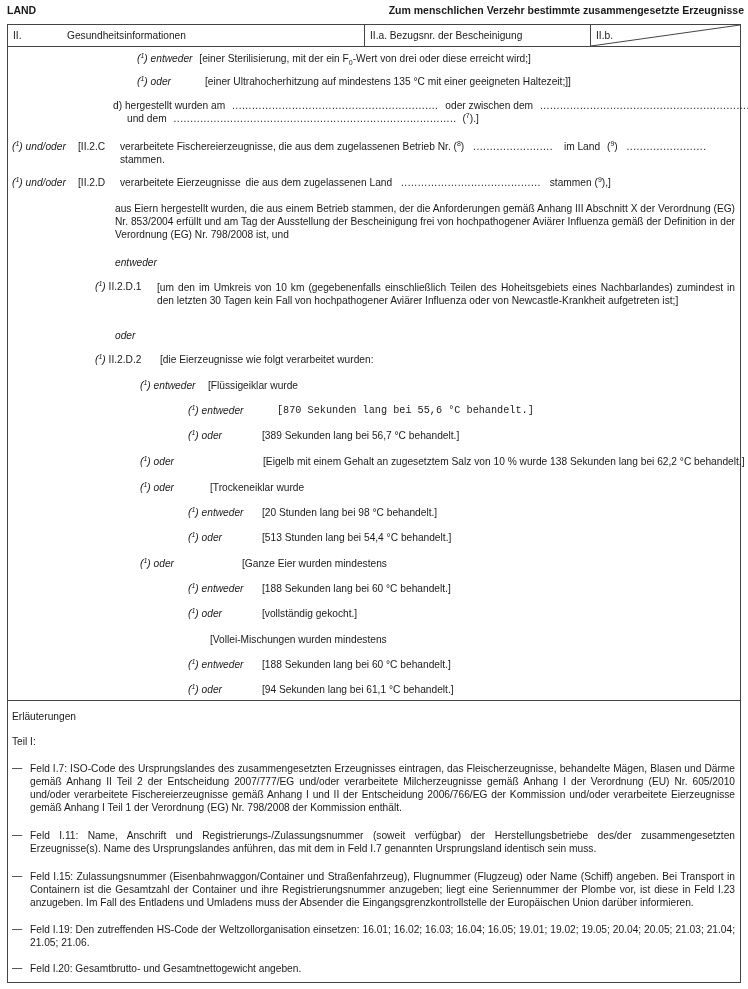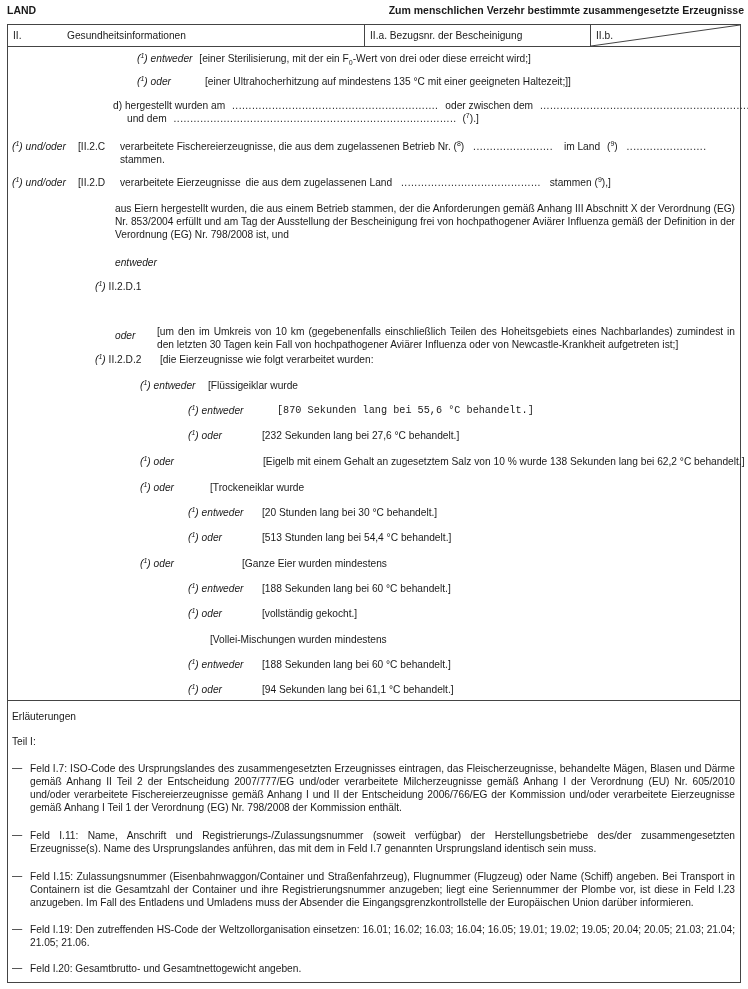--- a/index.html
+++ b/index.html
@@ -88,49 +88,49 @@
 </div>
 
 <div class="para" style="left:115px; top:202px; width:620px;">aus Eiern hergestellt wurden, die aus einem Betrieb stammen, der die Anforderungen gemäß Anhang III Abschnitt X der Verordnung (EG) Nr. 853/2004 erfüllt und am Tag der Ausstellung der Bescheinigung frei von hochpathogener Aviärer Influenza gemäß der Definition in der Verordnung (EG) Nr. 798/2008 ist, und</div>
 
 <div class="abs i" style="left:115px; top:257px;">entweder</div>
 
 <div class="abs" style="left:95px; top:281px;">
   <span class="i">(<sup>1</sup>)</span>
   <span>II.2.D.1</span>
 </div>
-<div class="para" style="left:157px; top:281px; width:578px;margin-top:44px;">[um den im Umkreis von 10 km (gegebenenfalls einschließlich Teilen des Hoheitsgebiets eines Nachbarlandes) zumindest in den letzten 30 Tagen kein Fall von hochpathogener Aviärer Influenza oder von Newcastle-Krankheit aufgetreten ist;]</div>
+<div class="para" style="left:157px; top:281px; width:578px;">[um den im Umkreis von 10 km (gegebenenfalls einschließlich Teilen des Hoheitsgebiets eines Nachbarlandes) zumindest in den letzten 30 Tagen kein Fall von hochpathogener Aviärer Influenza oder von Newcastle-Krankheit aufgetreten ist;]</div>
 
 <div class="abs i" style="left:115px; top:330px;">oder</div>
 
 <div class="abs" style="left:95px; top:354px;">
   <span class="i">(<sup>1</sup>)</span>
   <span>II.2.D.2</span>
 </div>
 <div class="abs" style="left:160px; top:354px;">[die Eierzeugnisse wie folgt verarbeitet wurden:</div>
 
 <div>
 
   <div class="abs" style="left:140px; top:380px;"><span class="i">(<sup>1</sup>) </span><span class="i">entweder</span></div>
   <div class="abs" style="left:208px; top:380px;">[Flüssigeiklar wurde</div>
 
   <div class="abs" style="left:188px; top:405px;"><span class="i">(<sup>1</sup>) </span><span class="i">entweder</span></div>
   <div class="abs" style="left:277px; top:405px;font-family:Liberation Mono, monospace;">[870 Sekunden lang bei 55,6 °C behandelt.]</div>
 
   <div class="abs" style="left:188px; top:430px;"><span class="i">(<sup>1</sup>) </span><span class="i">oder</span></div>
-  <div class="abs" style="left:262px; top:430px;">[232 Sekunden lang bei 27,6 °C behandelt.]</div>
+  <div class="abs" style="left:262px; top:430px;">[389 Sekunden lang bei 56,7 °C behandelt.]</div>
 
   <div class="abs" style="left:140px; top:456px;"><span class="i">(<sup>1</sup>) </span><span class="i">oder</span></div>
   <div class="abs" style="left:224px; top:456px;padding-left:39px;">[Eigelb mit einem Gehalt an zugesetztem Salz von 10 % wurde 138 Sekunden lang bei 62,2 °C behandelt.]</div>
 
   <div class="abs" style="left:140px; top:482px;"><span class="i">(<sup>1</sup>) </span><span class="i">oder</span></div>
   <div class="abs" style="left:210px; top:482px;">[Trockeneiklar wurde</div>
 
   <div class="abs" style="left:188px; top:507px;"><span class="i">(<sup>1</sup>) </span><span class="i">entweder</span></div>
-  <div class="abs" style="left:262px; top:507px;">[20 Stunden lang bei 30 °C behandelt.]</div>
+  <div class="abs" style="left:262px; top:507px;">[20 Stunden lang bei 98 °C behandelt.]</div>
 
   <div class="abs" style="left:188px; top:532px;"><span class="i">(<sup>1</sup>) </span><span class="i">oder</span></div>
   <div class="abs" style="left:262px; top:532px;">[513 Stunden lang bei 54,4 °C behandelt.]</div>
 
   <div class="abs" style="left:140px; top:558px;"><span class="i">(<sup>1</sup>) </span><span class="i">oder</span></div>
   <div class="abs" style="left:210px; top:558px;padding-left:32px;">[Ganze Eier wurden mindestens</div>
 
   <div class="abs" style="left:188px; top:583px;"><span class="i">(<sup>1</sup>) </span><span class="i">entweder</span></div>
   <div class="abs" style="left:262px; top:583px;">[188 Sekunden lang bei 60 °C behandelt.]</div>
 

